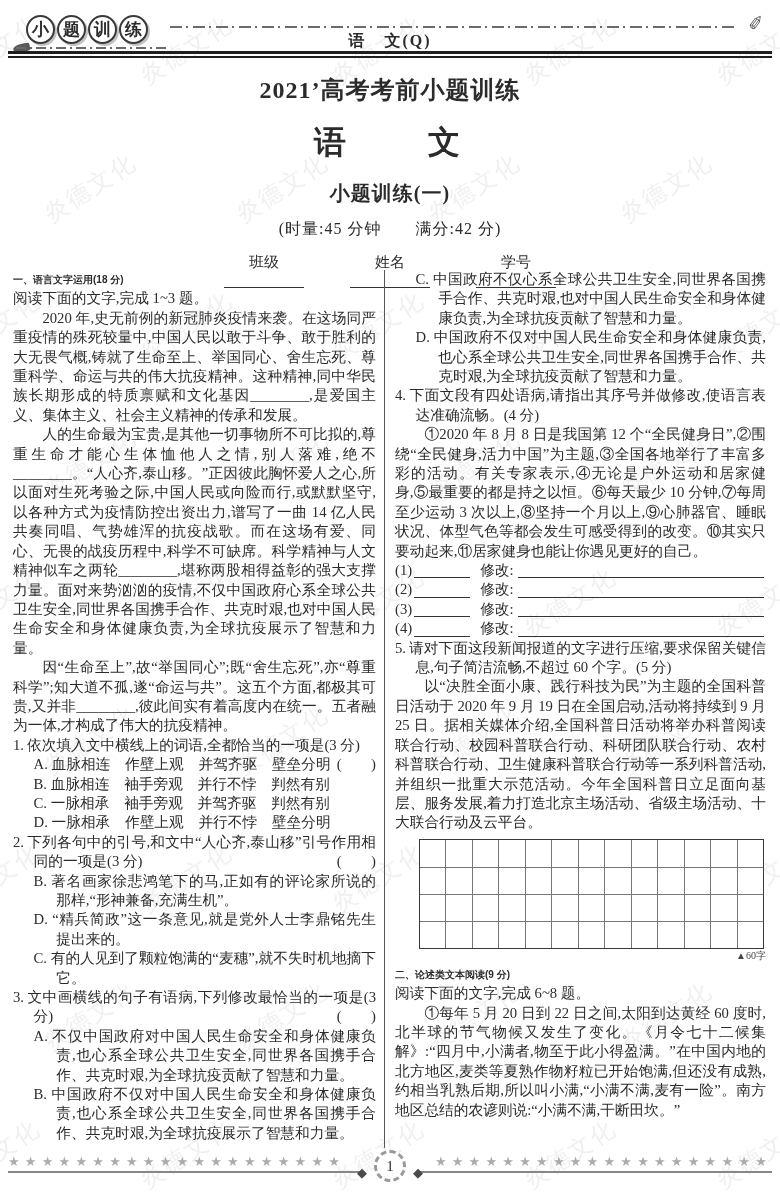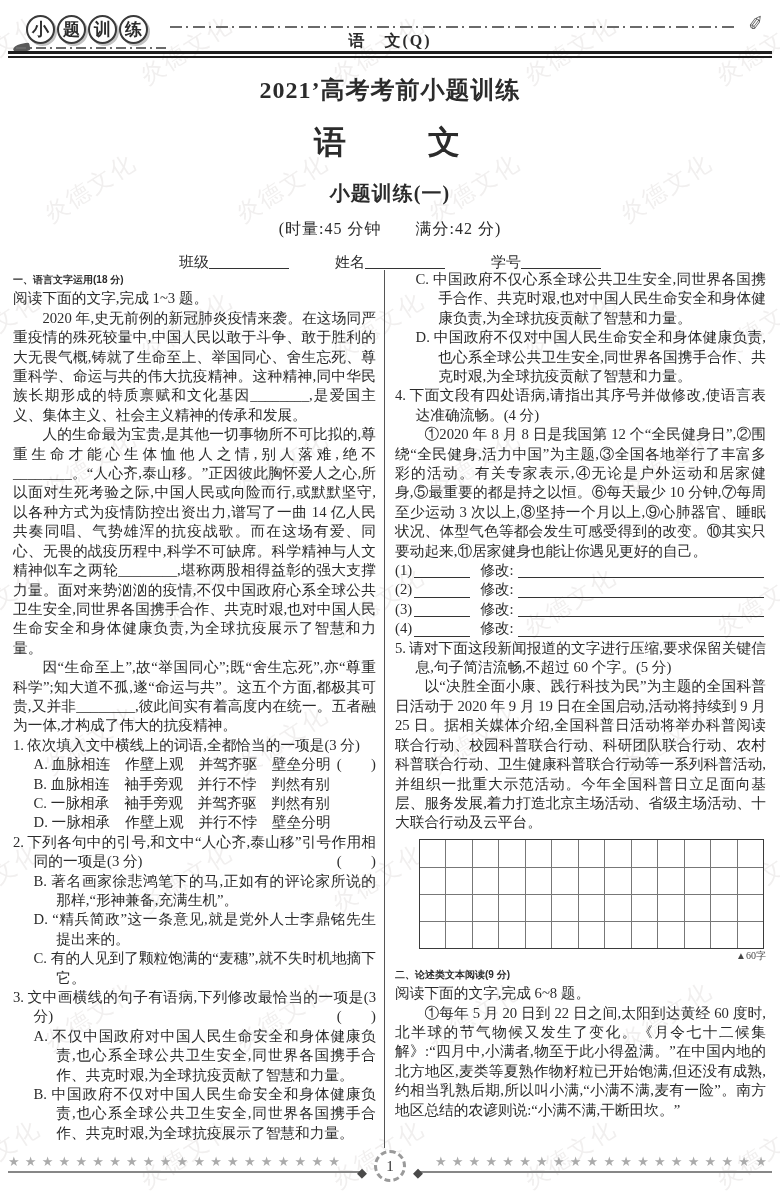--- a/index.html
+++ b/index.html
@@ -36,21 +36,21 @@
   .hdr-rule { position:absolute; left:8px; right:8px; top:51px; height:7px;
     border-top:3px solid #1e1e1e; border-bottom:2px solid #1e1e1e; }
 
   
   .masthead { height:208px; text-align:center; padding-top:16px; }
   .m-title { font-size:24px; font-weight:bold; letter-spacing:1px; }
   .m-subject { font-size:32px; font-weight:bold; margin-top:15px; letter-spacing:6px; }
   .m-subtitle { font-size:20px; font-weight:bold; margin-top:15px; letter-spacing:1px; }
   .m-meta { font-size:16px; margin-top:12px; letter-spacing:1px; }
   .m-fields { margin-top:13px; font-size:15px; display:flex; justify-content:center; gap:46px; }
-  .m-field { display:flex; align-items:flex-start; }
+  .m-field { display:flex; align-items:center;flex-direction:column; }
   .field-blank { display:inline-block; width:80px; border-bottom:1px solid #333; height:16px; }
 
   
   .body { display:flex; height:882px; overflow:hidden; padding:4px 9px 0 13px; }
   .col { width:372px; font-size:14.7px; line-height:19.4px; text-align:justify; }
   .col-left { padding-right:8px; border-right:1.3px solid #555; }
   .col-right { padding-left:10px; width:381px; }
   .sec-title { font-weight:bold; font-size:10px; font-family:"Liberation Sans","DejaVu Sans",sans-serif; }
   .para { text-indent:2em; }
   .u-line { text-underline-offset:4px; text-decoration-thickness:1px; }

